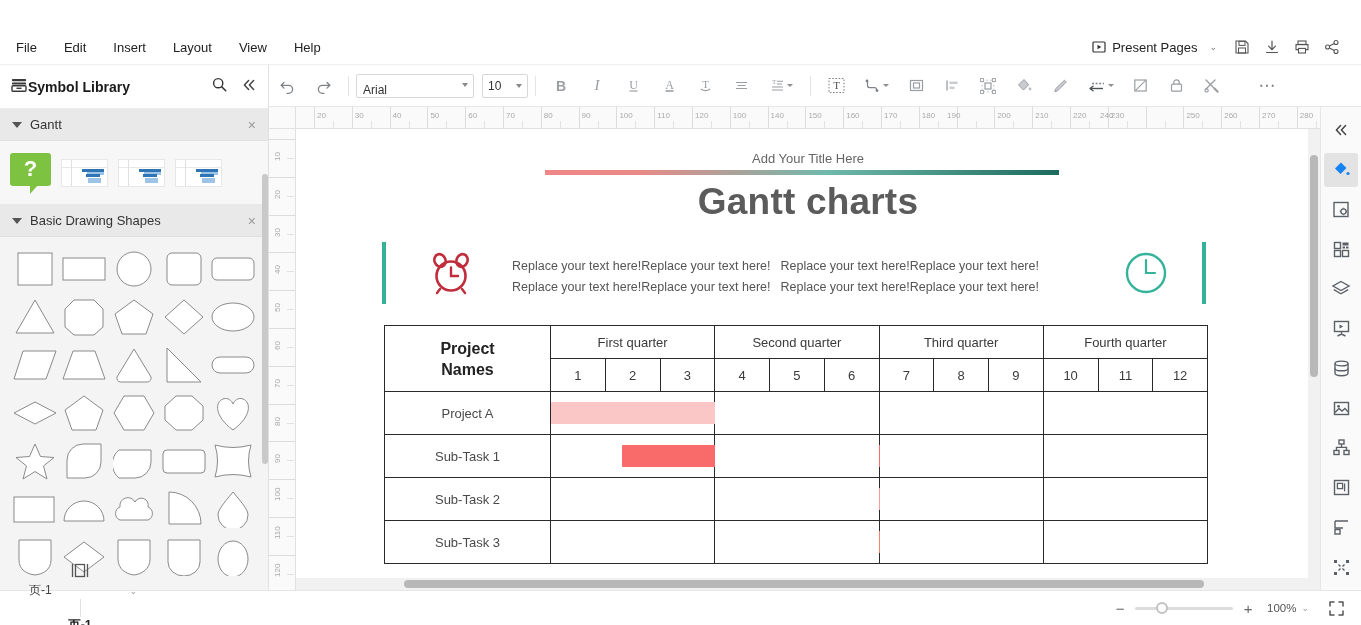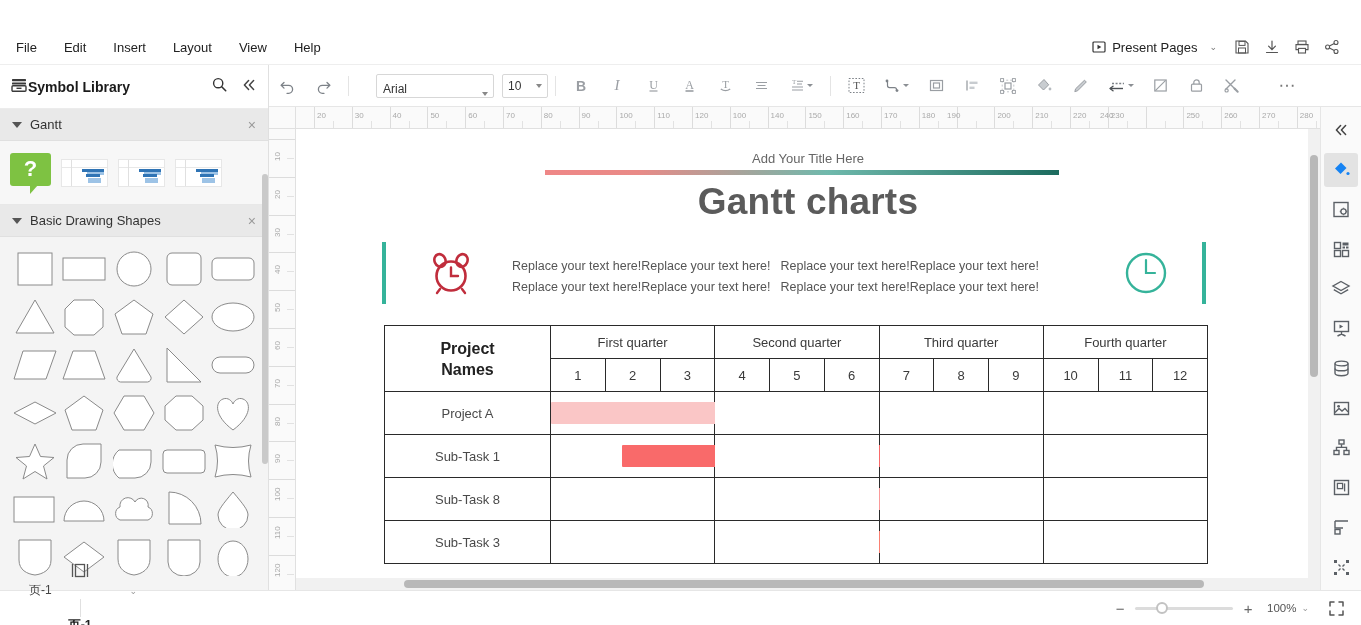--- a/index.html
+++ b/index.html
@@ -60,22 +60,22 @@
     background: #fff; display: flex; align-items: center;
     border-bottom: 1px solid #e6e6e6;
   }
   .tb-btn {
     width: 30px; height: 28px; display: flex; align-items: center;
     justify-content: center; color: #6e7278; margin: 0 3px;
   }
   .tb-sep { width: 1px; height: 20px; background: #e4e4e4; margin: 0 7px; }
   .font-select {
     width: 118px; height: 24px; border: 1px solid #d7d7d7; border-radius: 2px;
-    font-size: 12px; color: #333; display: flex; align-items: flex-end;
-    padding: 1px 6px; position: relative; background:#fff;margin-left:20px;
+    font-size: 12px; color: #333; display: flex; align-items: flex-start;
+    padding: 8px 6px; position: relative; background:#fff;
   }
   .size-select {
     width: 46px; height: 24px; border: 1px solid #d7d7d7; border-radius: 2px;
     font-size: 12px; color: #333; display: flex; align-items: center;
     padding: 0 5px; position: relative; margin-left: 8px; background:#fff;
   }
   .sel-caret {
     position: absolute; right: 5px; width: 0; height: 0;
     border-left: 3.5px solid transparent; border-right: 3.5px solid transparent;
     border-top: 4px solid #888;
@@ -955,21 +955,21 @@
               <tr>
                 <td class="rowname">Sub-Task 1</td>
                 <td class="cellslot" colspan="3">
                   <div class="bar" style="left: 43.3333%; width: 203.333%; background: rgb(249, 106, 106);"></div>
                 </td>
                 <td class="cellslot" colspan="3"></td>
                 <td class="cellslot" colspan="3"></td>
                 <td class="cellslot" colspan="3"></td>
               </tr>
               <tr>
-                <td class="rowname">Sub-Task 8</td>
+                <td class="rowname">Sub-Task 2</td>
                 <td class="cellslot" colspan="3">
                   <div class="bar" style="left: 113.333%; width: 106.667%; background: rgb(250, 154, 154);"></div>
                 </td>
                 <td class="cellslot" colspan="3"></td>
                 <td class="cellslot" colspan="3"></td>
                 <td class="cellslot" colspan="3"></td>
               </tr>
               <tr>
                 <td class="rowname">Sub-Task 3</td>
                 <td class="cellslot" colspan="3">

